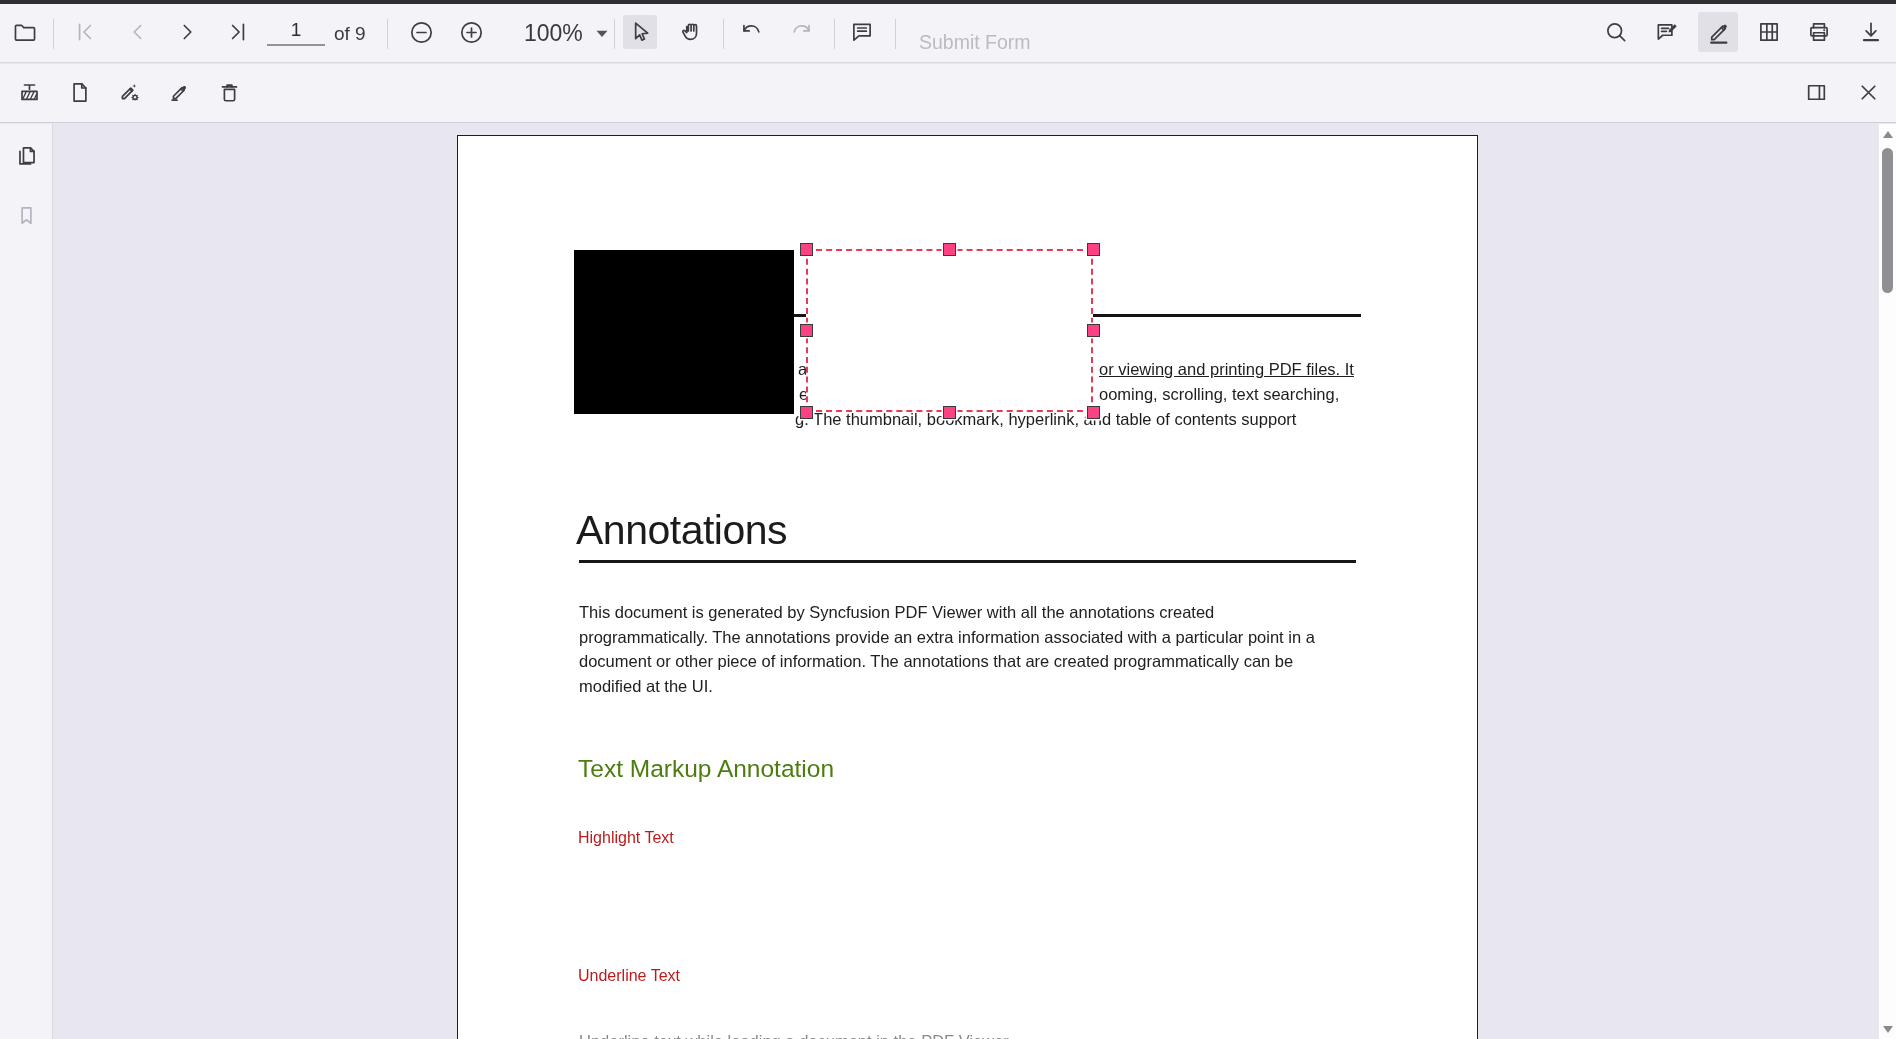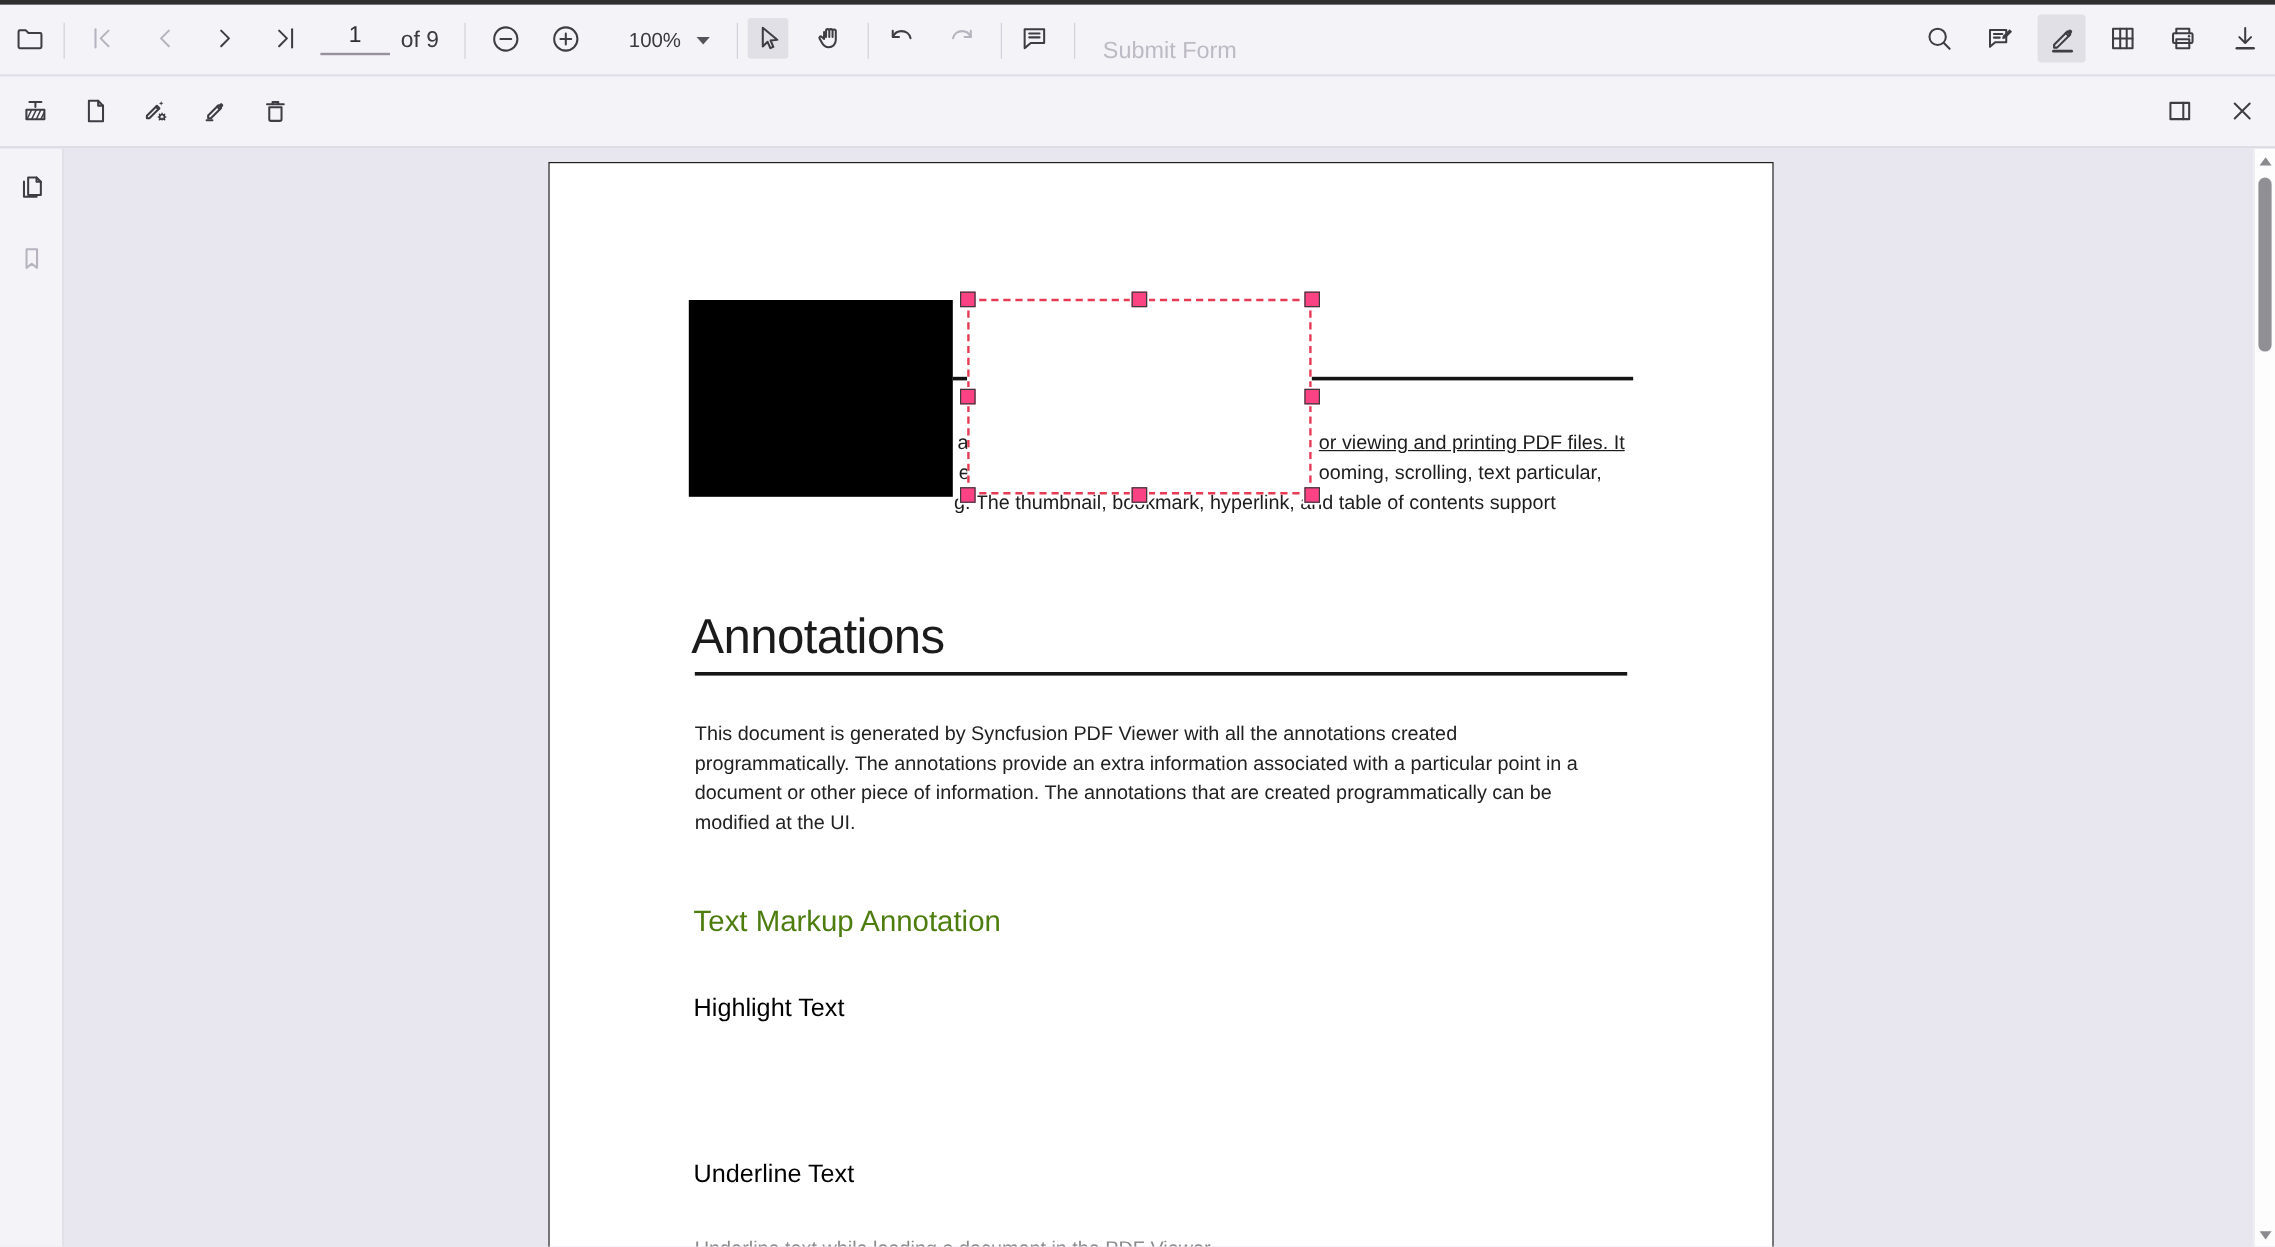--- a/index.html
+++ b/index.html
@@ -28,37 +28,37 @@
   .st   { fill:none; stroke:#3e3d44; stroke-width:1.7; stroke-linecap:round; stroke-linejoin:round; }
   .st-fill { fill:#3e3d44; stroke:none; }
   .dis .st { stroke:#b6b3be; }
 
   .page-input-wrap { position:absolute; left:262px; top:12px; width:68px; height:32px; }
   .page-input { width:58px; height:30px; margin-left:5px; text-align:center; font-size:19px; color:#2e2d33;
                 border:none; border-bottom:2px solid #96929d; background:transparent; outline:none;
                 font-family:"Liberation Sans",sans-serif; }
   .of-label  { position:absolute; left:334px; top:0; height:59px; display:flex; align-items:center; font-size:19px; color:#3a3940; }
   .zoom-wrap { position:absolute; left:524px; top:0; height:59px; display:flex; align-items:center; gap:13px; cursor:pointer; }
-  .zoom-text { font-size:17px; color:#3a3940; }
+  .zoom-text { font-size:23px; color:#3a3940; }
   .submit-form { position:absolute; left:919px; top:0; height:77px; display:flex; align-items:center;
                  font-size:19.5px; color:#bdbac4; background:none; border:none; cursor:default; font-family:"Liberation Sans",sans-serif; }
 
   
   .page { position:absolute; left:403px; top:11px; width:1021px; height:930px; background:#fff; border:1.5px solid #1f1f1f; }
   .page * { position:absolute; }
   .blackbox { left:116px; top:114px; width:220px; height:164px; background:#000; z-index:3; }
   .annotation { left:348px; top:113px; width:287px; height:163px; background:#fff; border:2px dashed #e73b55; z-index:4; }
   .handle { width:13px; height:13px; background:#fb4383; border:1px solid #3a3a3a; box-shadow:0 0 0 1.5px #ffffff; z-index:6; }
   .rulefrag { top:178px; height:2.5px; background:#141414; z-index:2; }
   .doctext { font-size:16.5px; line-height:24px; color:#1d1d1d; white-space:nowrap; z-index:2; }
   .doc-heading { left:118px; top:371px; font-size:41px; font-weight:300; color:#1b1b1b; letter-spacing:-0.5px; }
   .heading-rule { left:121px; top:424px; width:777px; height:2.5px; background:#161616; }
   .paragraph { left:121px; top:464px; width:980px; font-size:16.5px; line-height:24.7px; color:#212121; white-space:pre-line; }
   .section-title { left:120px; top:619px; font-size:24.5px; color:#4d7c0f; }
-  .sub-heading { font-size:21px; color:#000000; }
+  .sub-heading { font-size:16px; color:#b91c1c; }
   .highlight-line { left:121px; top:757px; font-size:16.5px; color:#141414; background:#fbf300; padding:2px 3px; white-space:nowrap; }
   .clipped-line { left:121px; top:896px; font-size:16.5px; color:#8a8a8a; white-space:nowrap; }
 
   
   .scrollbar { position:absolute; right:0; top:124px; width:18px; bottom:0; background:#fdfdfe; border-left:1px solid #eceaf0; }
   .scroll-arrow { position:absolute; left:4px; width:0; height:0; border-left:5px solid transparent; border-right:5px solid transparent; cursor:pointer; }
   .scroll-up   { top:7px;  border-bottom:7px solid #8a8a8e; }
   .scroll-down { bottom:6px; border-top:7px solid #8a8a8e; }
   .scroll-thumb { position:absolute; left:3px; top:24px; width:11px; height:145px; background:#8f8f94; border-radius:6px; cursor:pointer; }
 
@@ -279,21 +279,21 @@
 
 <div class="viewer">
   <div class="page">
 
     <div class="rulefrag" style="left:336px; width:12px;"></div>
     <div class="rulefrag" style="left:635px; width:268px;"></div>
 
     <div class="doctext" style="left:340px; top:221px;">a</div>
     <div class="doctext" style="left:641px; top:221px;text-decoration:underline;">or viewing and printing PDF files. It</div>
     <div class="doctext" style="left:341px; top:246px;">e</div>
-    <div class="doctext" style="left:641px; top:246px;">ooming, scrolling, text particular,</div>
+    <div class="doctext" style="left:641px; top:246px;">ooming, scrolling, text searching,</div>
     <div class="doctext" style="left:337px; top:271px;">g. The thumbnail, bookmark, hyperlink, and table of contents support</div>
 
     <div class="blackbox"></div>
 
     <div class="annotation"></div>
     <div class="handle" style="left:341.5px; top:106.5px;"></div>
     <div class="handle" style="left:485px;   top:106.5px;"></div>
     <div class="handle" style="left:628.5px; top:106.5px;"></div>
     <div class="handle" style="left:341.5px; top:188px;"></div>
     <div class="handle" style="left:628.5px; top:188px;"></div>

